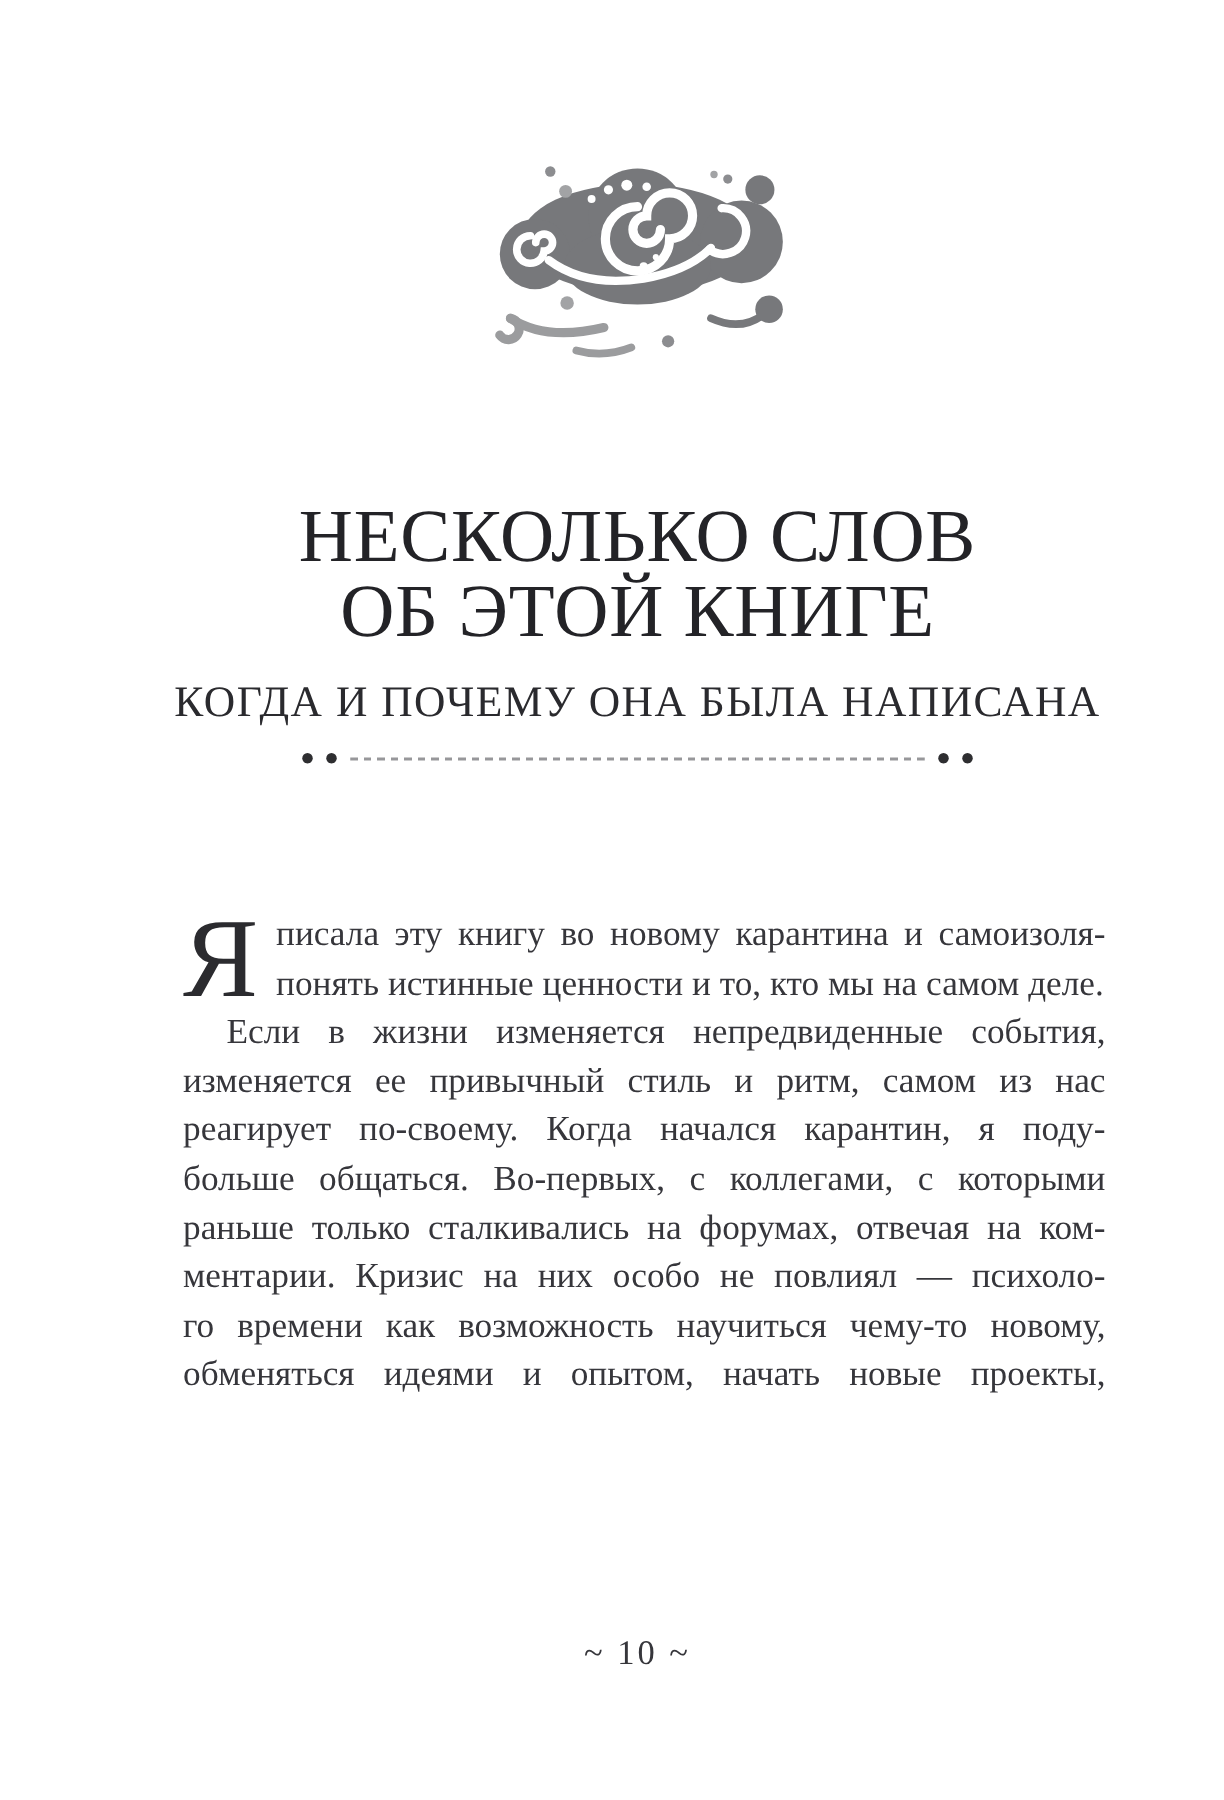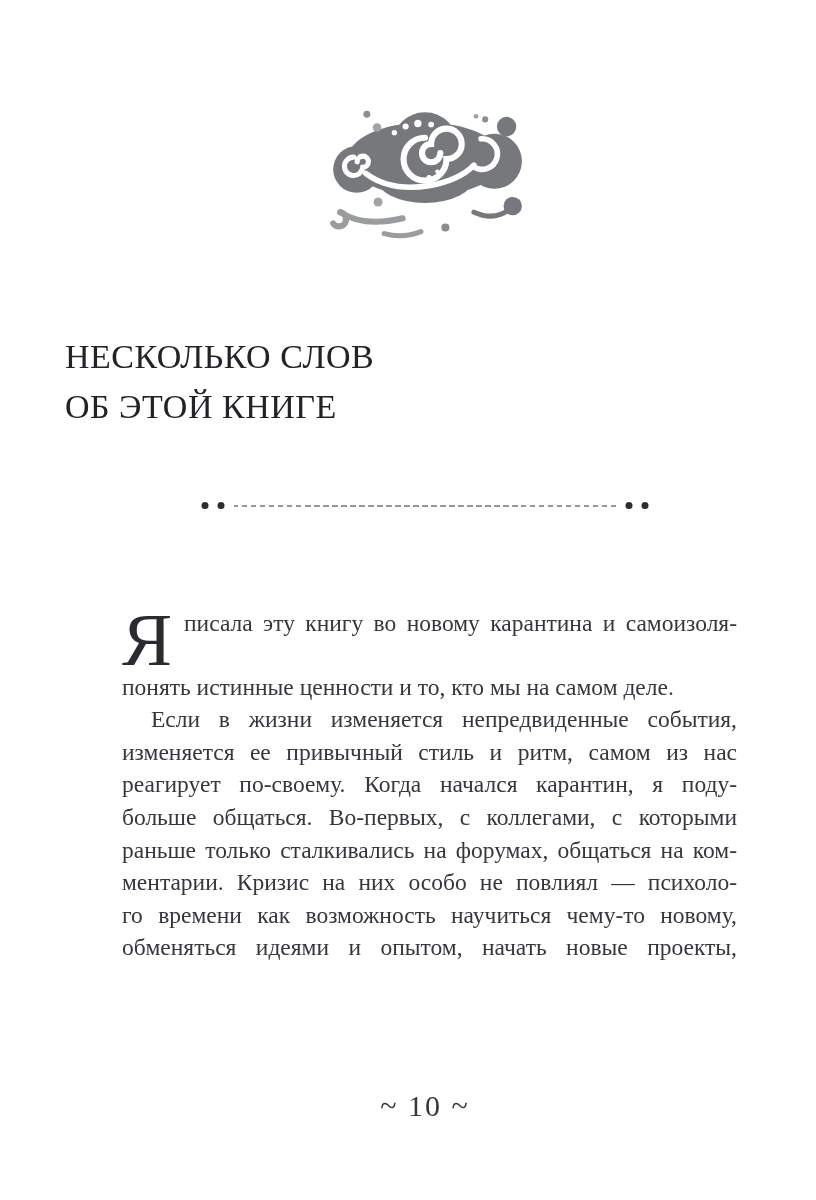--- a/index.html
+++ b/index.html
@@ -3,21 +3,21 @@
 <meta charset="utf-8">
 <style>
   html,body{margin:0;padding:0;}
   .page{
     position:relative; width:816px; height:1200px; background:#ffffff;
     overflow:hidden; font-family:"Liberation Serif", serif;
   }
   .ornament{ position:absolute; top:104px; left:425px; transform:translateX(-50%); }
   .title{
     position:absolute; top:332px; left:425px; transform:translateX(-50%);
-    width:720px; font-size:34px; line-height:50px;
+    width:720px; text-align:center; font-size:50px; line-height:50px;
     color:#232327; letter-spacing:0.5px; font-weight:normal;
   }
   .subtitle{
     position:absolute; top:452px; left:425px; transform:translateX(-50%);
     width:760px; text-align:center; font-size:29px; color:#2a2a2e;
     letter-spacing:1px; font-weight:normal; white-space:nowrap;
   }
   .divider{
     position:absolute; top:502px; left:425px; transform:translateX(-50%);
     width:447px; display:flex; align-items:center; gap:9px;
@@ -25,29 +25,29 @@
   .divider .dot{ width:7px; height:7px; border-radius:50%; background:#2e2e31; flex:0 0 auto; }
   .divider .dashes{
     flex:1; height:2px;
     background:repeating-linear-gradient(90deg,#97979a 0 5px, transparent 5px 9px);
   }
   .bodytext{
     position:absolute; left:122px; top:607px; width:615px;
     font-size:23.5px; line-height:32.6px; color:#36363b;
   }
   .line{ text-align:justify; text-align-last:justify; }
-  .para1 .line:last-child{ text-align-last:left;margin-top:31px; }
+  .para1 .line:last-child{ text-align-last:left; }
   .para2 .line:first-child{ text-indent:29px; }
   .dropcap{
     float:left; font-size:75px; line-height:61px; padding:2px 12px 0 0;
     color:#2b2b2f;
   }
   .footer{
     position:absolute; top:1089px; left:425px; transform:translateX(-50%);
-    font-size:30px; color:#36363b; letter-spacing:2px; white-space:nowrap;
+    font-size:23px; color:#36363b; letter-spacing:2px; white-space:nowrap;
   }
 </style>
 </head>
 <body>
 
 <div class="page">
 
   <div class="ornament">
     <svg width="204" height="143" viewBox="0 0 200 140" xmlns="http://www.w3.org/2000/svg">
       <g fill="#77787b">
@@ -86,41 +86,42 @@
         <path d="M 60,127 Q 78,132 96,125" stroke-width="5"></path>
       </g>
     </svg>
   </div>
 
   <div class="title">
     <div>НЕСКОЛЬКО СЛОВ</div>
     <div>ОБ ЭТОЙ КНИГЕ</div>
   </div>
 
+  <div class="subtitle">КОГДА И ПОЧЕМУ ОНА БЫЛА НАПИСАНА</div>
 
   <div class="divider">
     <span class="dot"></span>
     <span class="dot"></span>
     <span class="dashes"></span>
     <span class="dot"></span>
     <span class="dot"></span>
   </div>
 
   <div class="bodytext">
     <div class="para para1">
       <span class="dropcap">Я</span>
     <div class="line">писала эту книгу во новому карантина и самоизоля-</div>
         <div class="line">понять истинные ценности и то, кто мы на самом деле.</div>
       </div>
     <div class="para para2">
         <div class="line">Если в жизни изменяется непредвиденные события,</div>
         <div class="line">изменяется ее привычный стиль и ритм, самом из нас</div>
         <div class="line">реагирует по-своему. Когда начался карантин, я поду-</div>
         <div class="line">больше общаться. Во-первых, с коллегами, с которыми</div>
-        <div class="line">раньше только сталкивались на форумах, общаться на ком-</div>
+        <div class="line">раньше только сталкивались на форумах, отвечая на ком-</div>
         <div class="line">ментарии. Кризис на них особо не повлиял — психоло-</div>
         <div class="line">го времени как возможность научиться чему-то новому,</div>
         <div class="line">обменяться идеями и опытом, начать новые проекты,</div>
       </div>
   </div>
 
   <div class="footer">~ 10 ~</div>
 
 </div>
 

